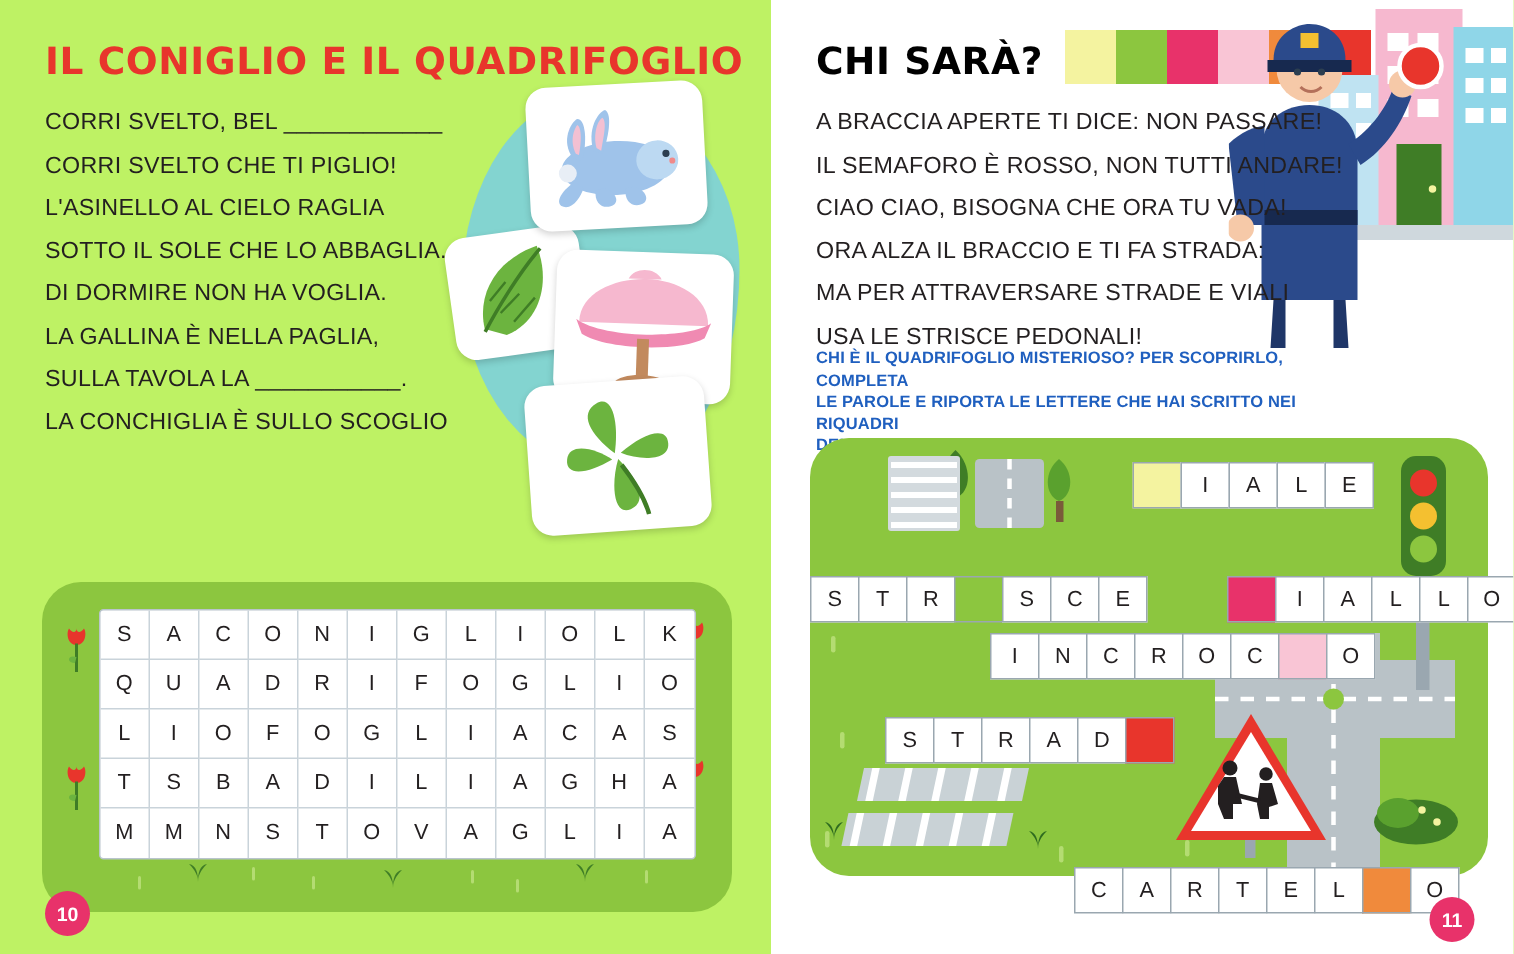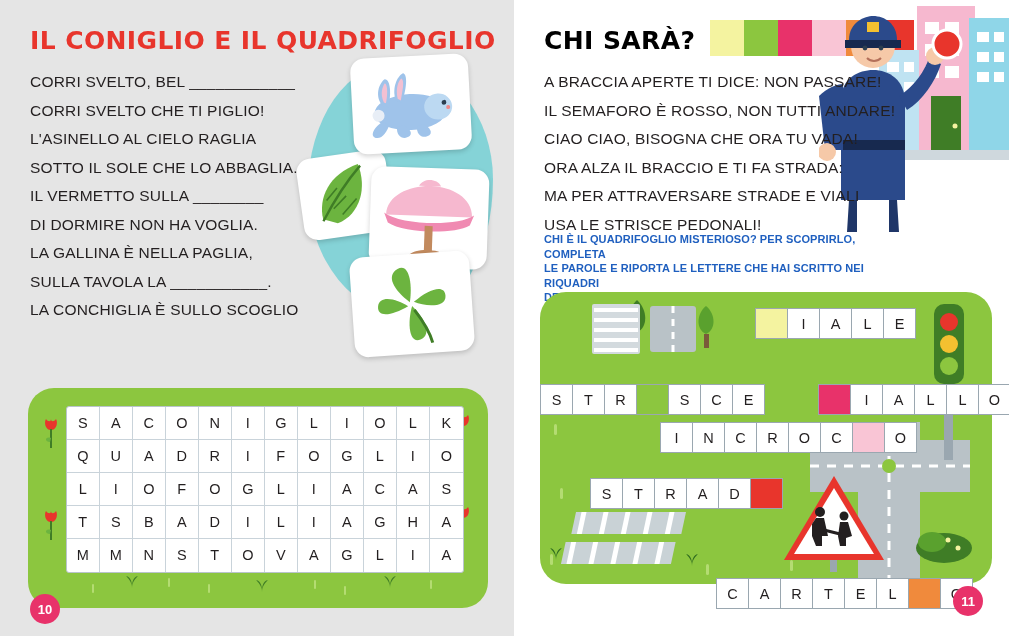--- a/index.html
+++ b/index.html
@@ -7,21 +7,21 @@
   body {
     width: 1009px;
     height: 636px;
     font-family: "Liberation Sans", sans-serif;
     background: #ffffff;
     overflow: hidden;
     position: relative;
   }
   .spread { display: flex; width: 1009px; height: 636px; position: relative; }
   .page { position: relative; height: 636px; overflow: hidden; }
-  .page-left { width: 514px; background: #e5e5e5; }
+  .page-left { width: 514px; background: #bef264; }
   .page-right { width: 495px; background: #ffffff; }
 
   
   .title {
     font-size: 25px;
     font-weight: bold;
     letter-spacing: 0.4px;
     margin: 0;
     font-family: "DejaVu Sans", sans-serif;
     text-transform: uppercase;
@@ -84,21 +84,21 @@
   .ws-row:last-child .ws-cell { border-bottom: none; }
   .ws-cell:last-child { border-right: none; }
 
   
   .pagenum {
     position: absolute; width: 30px; height: 30px; border-radius: 50%;
     background: #e8326a; color: #ffffff; font-size: 13px; font-weight: bold;
     display: flex; align-items: center; justify-content: center;
   }
   .pagenum-left { left: 30px; bottom: 12px; }
-  .pagenum-right { right: 26px; bottom: 20px; }
+  .pagenum-right { right: 26px; bottom: 8px; }
 
   
   .rp-title { position: absolute; left: 30px; top: 26px; }
   .rp-swatches { position: absolute; left: 196px; top: 20px; display: flex; gap: 0; }
   .swatch { width: 34px; height: 36px; }
   .rp-poem { position: absolute; left: 30px; top: 68px; width: 380px; }
   .rp-instr { position: absolute; left: 30px; top: 232px; width: 370px; }
 
   
   .rp-art { position: absolute; right: 0px; top: 0px; width: 190px; height: 238px; overflow: hidden; }
@@ -128,21 +128,20 @@
 
   <div class="page page-left">
 
     <h1 class="title title-red lp-title">IL CONIGLIO E IL QUADRIFOGLIO</h1>
 
     <div class="poem lp-poem">
       <div>CORRI SVELTO, BEL ____________</div>
       <div>CORRI SVELTO CHE TI PIGLIO!</div>
       <div>L'ASINELLO AL CIELO RAGLIA</div>
       <div>SOTTO IL SOLE CHE LO ABBAGLIA.</div>
-      <div>IL VERMETTO SULLA ________</div>
       <div>DI DORMIRE NON HA VOGLIA.</div>
       <div>LA GALLINA È NELLA PAGLIA,</div>
       <div>SULLA TAVOLA LA ___________.</div>
       <div>LA CONCHIGLIA È SULLO SCOGLIO</div>
     </div>
 
 
     <div class="lp-art">
       <div class="art-blob"></div>
 

